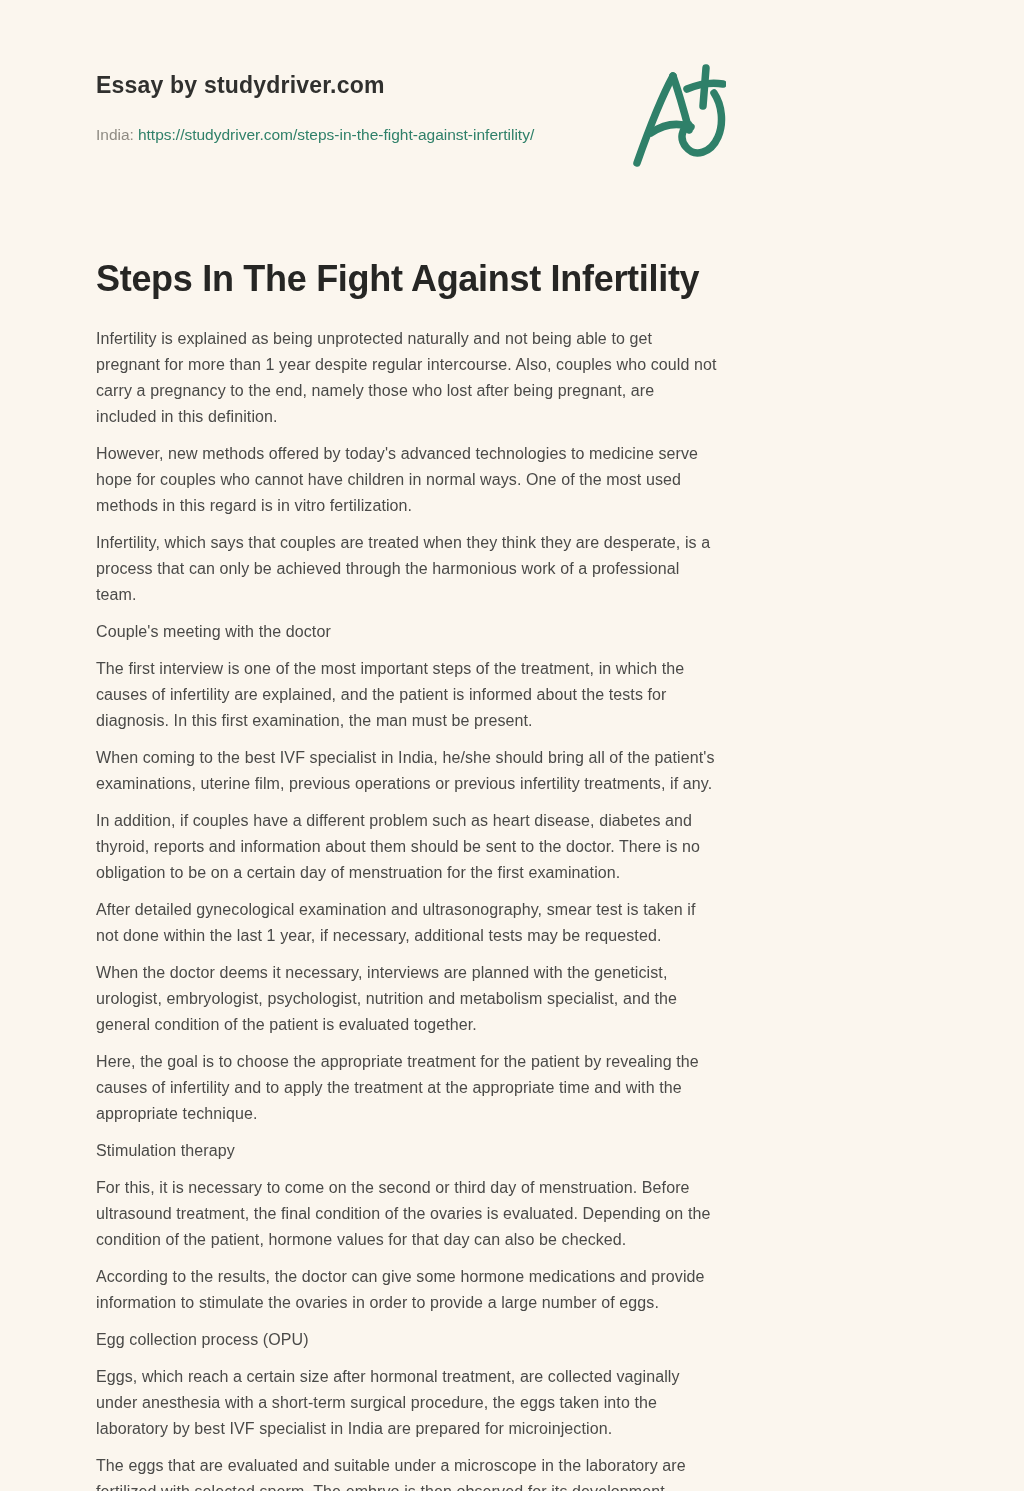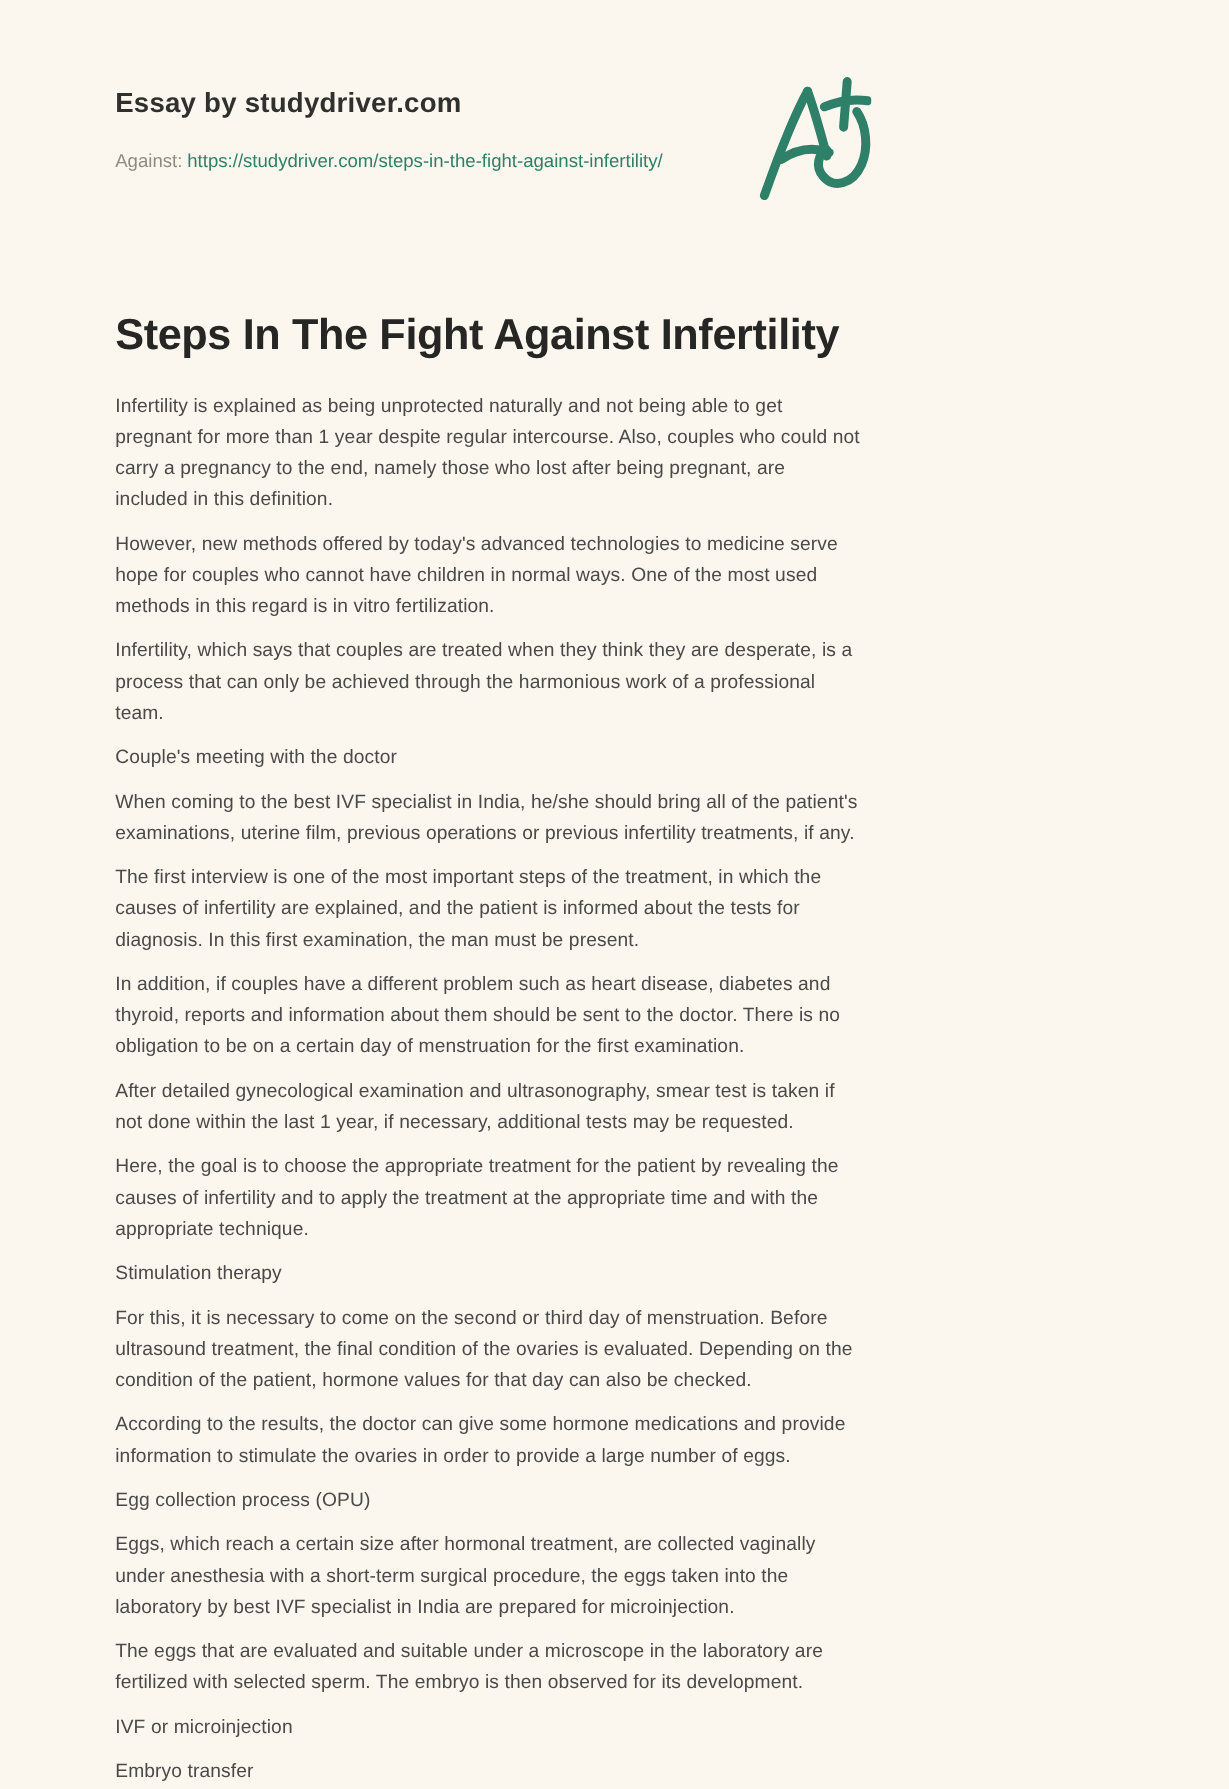--- a/index.html
+++ b/index.html
@@ -71,21 +71,21 @@
 </style>
 </head>
 <body>
 
 <div class="page">
 
   <div class="header">
     <div class="byline">Essay by studydriver.com</div>
 
     <div class="source-line">
-      <span>Against:</span><a class="source-link" href="#">https://studydriver.com/steps-in-the-fight-against-infertility/</a>
+      <span>India:</span><a class="source-link" href="#">https://studydriver.com/steps-in-the-fight-against-infertility/</a>
     </div>
 
     <div class="logo">
       <svg viewBox="0 0 100 108" fill="none" xmlns="http://www.w3.org/2000/svg">
         <g stroke="#2F8069" stroke-width="7.5" stroke-linecap="round" fill="none">
 
           <path d="M 11 100 C 23 66, 36 33, 47 13"></path>
 
           <path d="M 47 13 C 53 30, 58 48, 63 67"></path>
 
@@ -101,24 +101,25 @@
     </div>
   </div>
 
   <h1 class="article-title">Steps In The Fight Against Infertility</h1>
 
   <div class="content">
     <p>Infertility is explained as being unprotected naturally and not being able to get pregnant for more than 1 year despite regular intercourse. Also, couples who could not carry a pregnancy to the end, namely those who lost after being pregnant, are included in this definition.</p>
     <p>However, new methods offered by today's advanced technologies to medicine serve hope for couples who cannot have children in normal ways. One of the most used methods in this regard is in vitro fertilization.</p>
     <p>Infertility, which says that couples are treated when they think they are desperate, is a process that can only be achieved through the harmonious work of a professional team.</p>
     <p>Couple's meeting with the doctor</p>
+    <p>The first interview is one of the most important steps of the treatment, in which the causes of infertility are explained, and the patient is informed about the tests for diagnosis. In this first examination, the man must be present.</p>
     <p>When coming to the best IVF specialist in India, he/she should bring all of the patient's examinations, uterine film, previous operations or previous infertility treatments, if any.</p>
-    <p>The first interview is one of the most important steps of the treatment, in which the causes of infertility are explained, and the patient is informed about the tests for diagnosis. In this first examination, the man must be present.</p>
     <p>In addition, if couples have a different problem such as heart disease, diabetes and thyroid, reports and information about them should be sent to the doctor. There is no obligation to be on a certain day of menstruation for the first examination.</p>
     <p>After detailed gynecological examination and ultrasonography, smear test is taken if not done within the last 1 year, if necessary, additional tests may be requested.</p>
+    <p>When the doctor deems it necessary, interviews are planned with the geneticist, urologist, embryologist, psychologist, nutrition and metabolism specialist, and the general condition of the patient is evaluated together.</p>
     <p>Here, the goal is to choose the appropriate treatment for the patient by revealing the causes of infertility and to apply the treatment at the appropriate time and with the appropriate technique.</p>
     <p>Stimulation therapy</p>
     <p>For this, it is necessary to come on the second or third day of menstruation. Before ultrasound treatment, the final condition of the ovaries is evaluated. Depending on the condition of the patient, hormone values for that day can also be checked.</p>
     <p>According to the results, the doctor can give some hormone medications and provide information to stimulate the ovaries in order to provide a large number of eggs.</p>
     <p>Egg collection process (OPU)</p>
     <p>Eggs, which reach a certain size after hormonal treatment, are collected vaginally under anesthesia with a short-term surgical procedure, the eggs taken into the laboratory by best IVF specialist in India are prepared for microinjection.</p>
     <p>The eggs that are evaluated and suitable under a microscope in the laboratory are fertilized with selected sperm. The embryo is then observed for its development.</p>
     <p>IVF or microinjection</p>
     <p>Embryo transfer</p>
     <p>It unprotected the s</p>

